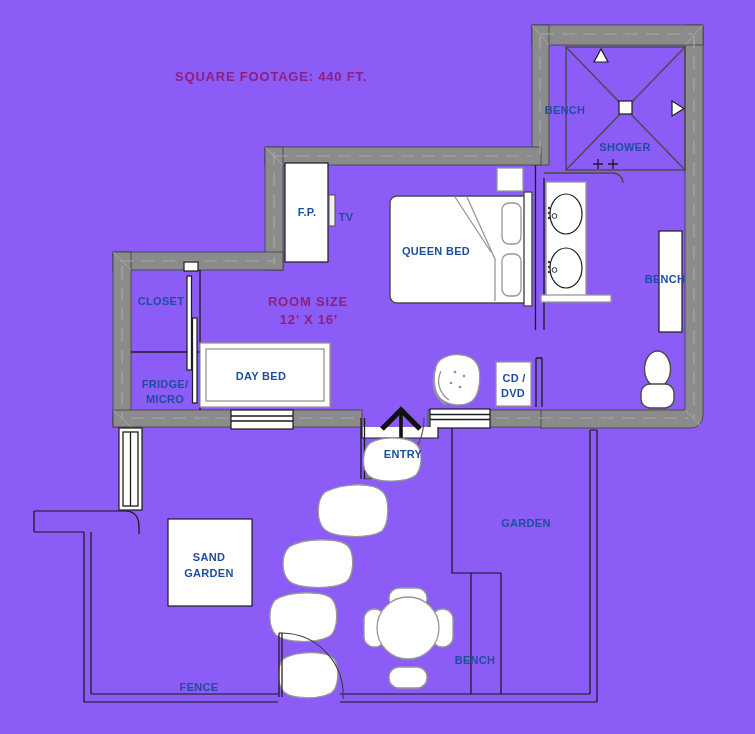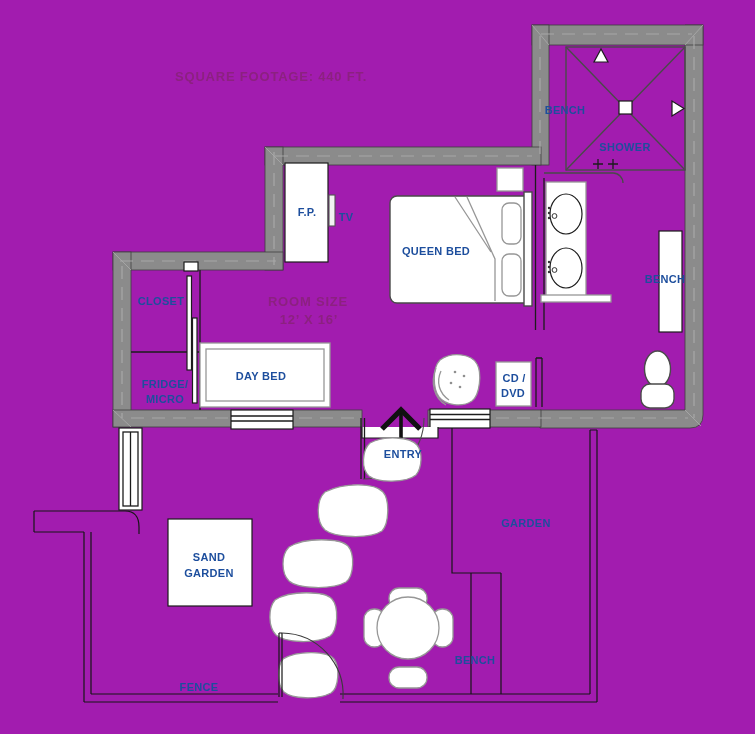--- a/index.html
+++ b/index.html
@@ -1,16 +1,16 @@
 <!DOCTYPE html>
 <html style="--c-blue: #1d4e9d; --c-purple: #8c2180; --c-wall: #8b8b8b; --c-wdash: #ababab; --c-furn: #979797;"><head>
 <meta charset="utf-8">
 <style>
   html,body{margin:0;padding:0;background:#ffffff;}
-  .stage{position:relative;width:755px;height:734px;background:#a21caf;overflow:hidden;
+  .stage{position:relative;width:755px;height:734px;background:#8b5cf6;overflow:hidden;
          font-family:"Liberation Sans",sans-serif;}
   svg{display:block}
   .wall{fill:var(--c-wall,#8b8b8b);stroke:#3f3f3f;stroke-width:.8;}
   .wdash{stroke:var(--c-wdash,#ababab);stroke-width:1.2;fill:none;stroke-dasharray:13 8;opacity:.9;}
   .wdiag{stroke:var(--c-wdash,#ababab);stroke-width:1;fill:none;opacity:.8;}
   .blk{stroke:#1c1c1c;fill:none;stroke-width:1.3;}
   .blkf{stroke:#1c1c1c;fill:#ffffff;stroke-width:1.2;}
   .gry{stroke:var(--c-furn,#979797);fill:none;stroke-width:1.3;}
   .gryf{stroke:var(--c-furn,#979797);fill:#ffffff;stroke-width:1.3;}
   .drk{stroke:#4a4a4a;fill:none;stroke-width:1.4;}

